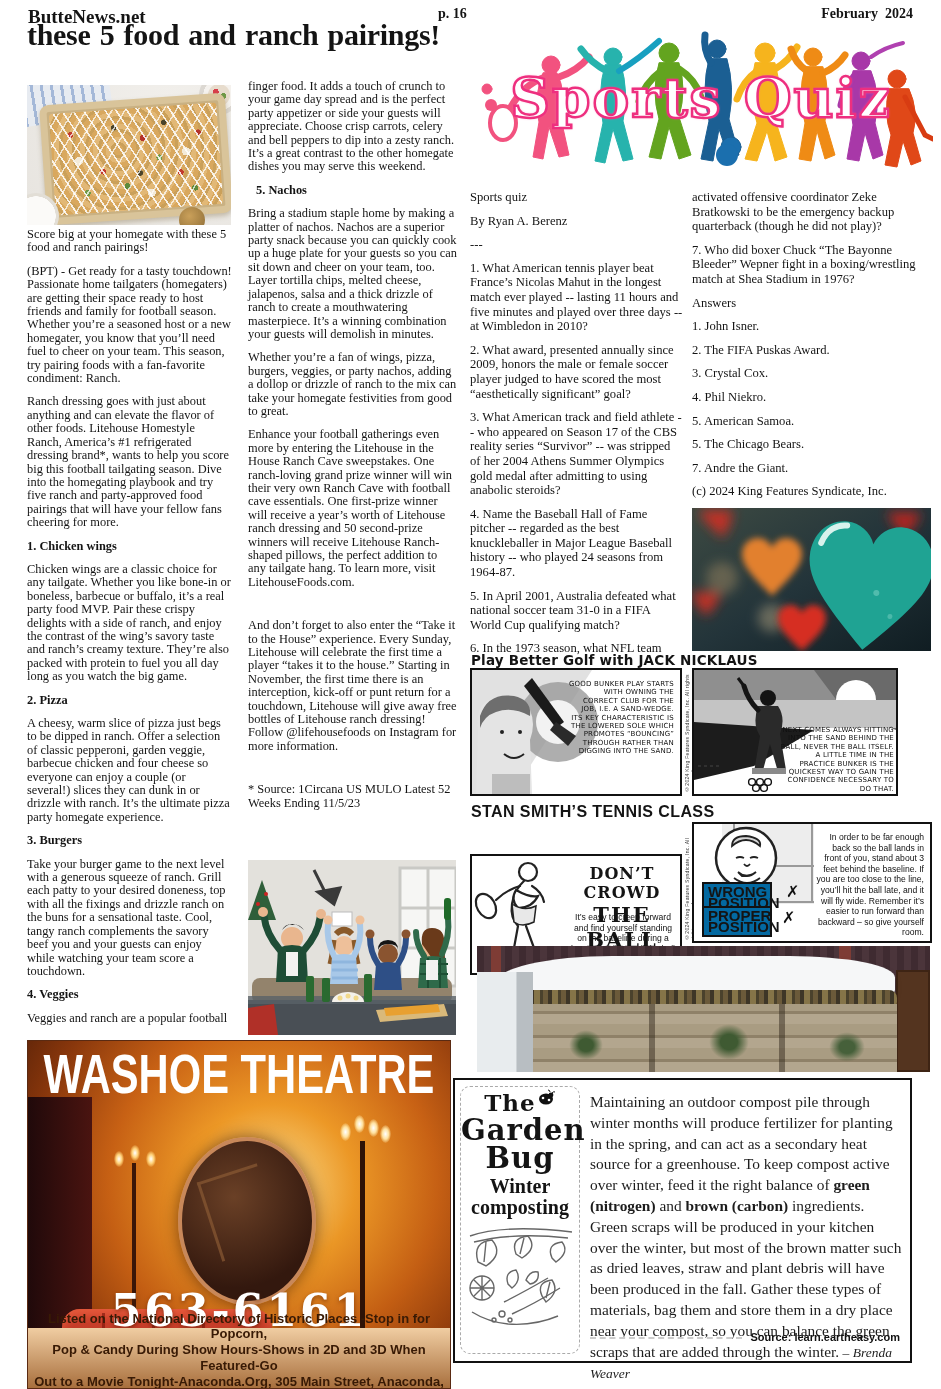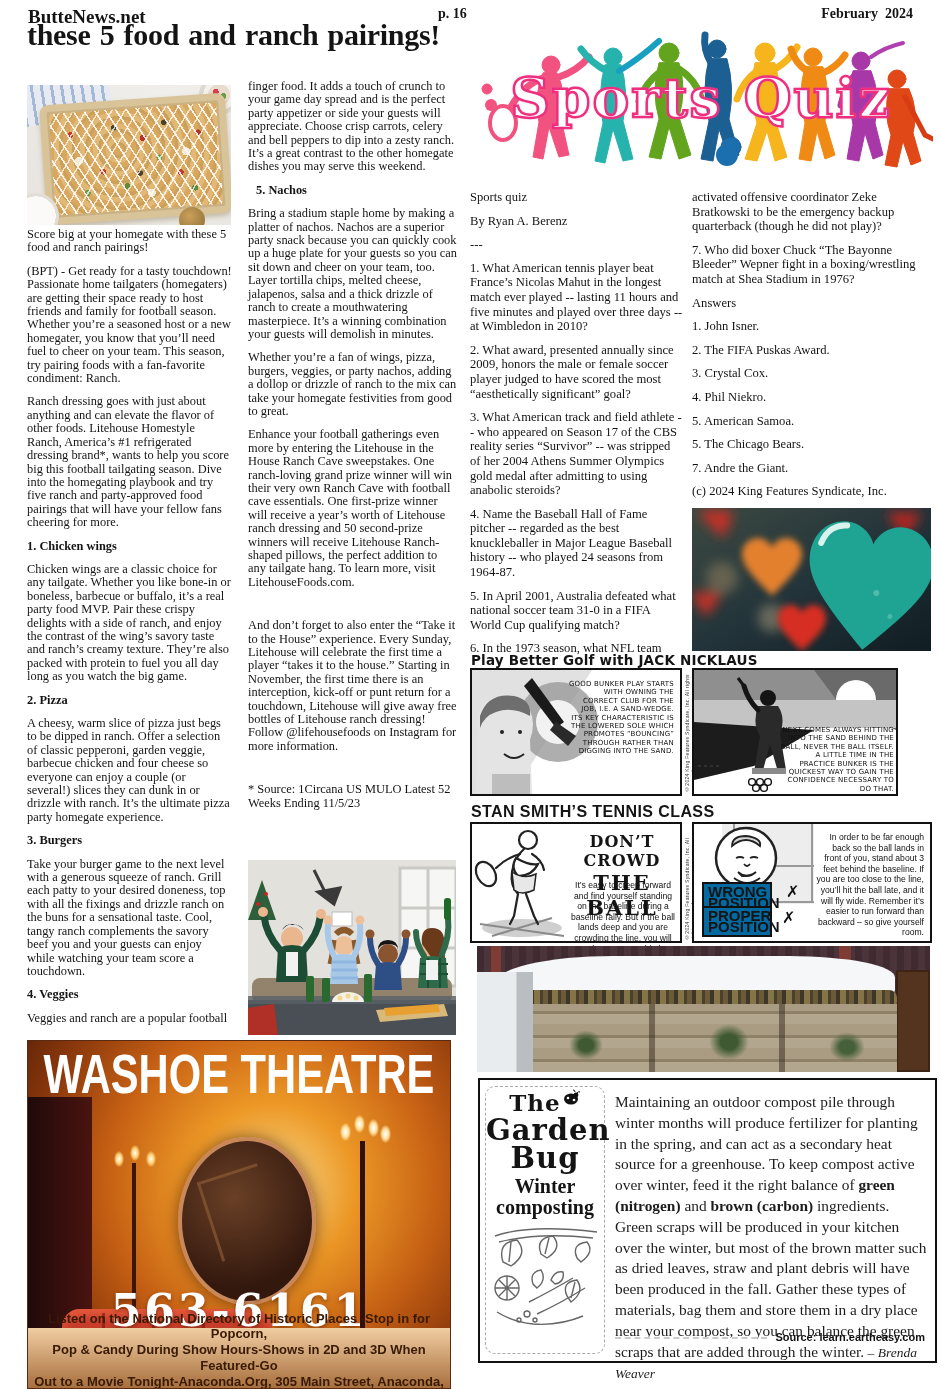--- a/index.html
+++ b/index.html
@@ -44,21 +44,21 @@
   .washoe-title{position:absolute;left:0;top:2px;width:100%;text-align:center;color:#fff;
       font-family:"Liberation Sans",sans-serif;font-weight:bold;font-size:43px;
       transform:scale(.97,1.28);transform-origin:center top;letter-spacing:0;}
   .washoe-phone{position:absolute;left:0;top:244px;width:100%;text-align:center;color:#fff;
       font-family:"DejaVu Serif",serif;font-weight:bold;font-size:44px;letter-spacing:3px;text-shadow:0 2px 4px rgba(90,30,0,.6);}
   .washoe-band{position:absolute;left:0;bottom:0;width:100%;height:60px;
       background:linear-gradient(#f0cda2,#a86f3d);display:flex;flex-direction:column;justify-content:center;}
   .washoe-band p{margin:0;text-align:center;font-family:"Liberation Sans",sans-serif;font-weight:bold;
       font-size:13px;line-height:15.8px;color:#381a05;}
   
-  #garden{position:absolute;left:478px;top:1078px;width:459px;height:285px;border:2px solid #111;box-sizing:border-box;background:#fff;}
+  #garden{position:absolute;left:453px;top:1078px;width:459px;height:285px;border:2px solid #111;box-sizing:border-box;background:#fff;}
   .gdoodle{position:absolute;left:5px;top:6px;width:118px;height:266px;border:1px dashed #aaa;border-radius:10px;text-align:center;}
   .g-the{font-family:"DejaVu Serif",serif;font-weight:bold;font-size:23px;letter-spacing:1px;margin-top:2px;}
   .g-big{font-family:"DejaVu Serif",serif;font-weight:bold;font-size:29px;line-height:28px;letter-spacing:1px;}
   .g-sub{font-family:"Liberation Serif",serif;font-weight:bold;font-size:20px;line-height:21px;margin-top:4px;}
   .gtext{position:absolute;left:135px;top:12px;width:312px;font-size:15.4px;line-height:20.8px;color:#1c1c1c;}
   .gtext .b{font-weight:bold;}
   .gtext .i{font-style:italic;font-size:13.5px;}
   .gsrcrow{position:absolute;left:135px;right:10px;bottom:18px;display:flex;align-items:flex-end;}
   .gdash{flex:1;border-top:2px dashed #ccc;margin-right:8px;margin-bottom:4px;}
   .gsrc{font-family:"Liberation Sans",sans-serif;font-weight:bold;font-size:11px;color:#111;}
@@ -302,21 +302,21 @@
           <circle cx="74" cy="112" r="3.4"></circle>
         <circle cx="62" cy="118" r="3.4"></circle>
           <circle cx="70" cy="118" r="3.4"></circle>
       </g>
       <path d="M4 96 L28 96" stroke="#444" stroke-width="1" stroke-dasharray="3 3"></path>
     </svg>
     <div class="golftxt" style="left:86px;top:56px;width:114px;">NEXT COMES ALWAYS HITTING INTO THE SAND BEHIND THE BALL, NEVER THE BALL ITSELF. A LITTLE TIME IN THE PRACTICE BUNKER IS THE QUICKEST WAY TO GAIN THE CONFIDENCE NECESSARY TO DO THAT.</div>
   </div>
 
   <div class="abs comic-title-tennis" style="left:471px;top:803px;">STAN SMITH’S TENNIS CLASS</div>
-  <div class="panel" style="left:470px;top:822px;width:212px;height:121px;">
+  <div class="panel" style="left:470px;top:854px;width:212px;height:121px;">
     <svg width="96" height="117" viewBox="0 0 96 117">
       <ellipse cx="50" cy="104" rx="40" ry="9" fill="#cfcfcf"></ellipse>
       <path d="M8 100 L92 112 M20 112 L80 94" stroke="#8a8a8a" stroke-width="2"></path>
       <g fill="none" stroke="#222" stroke-width="2.2" stroke-linecap="round">
         <circle cx="56" cy="16" r="9" fill="#fff"></circle>
         <path d="M52 25 Q42 34 40 48 Q38 62 46 70 L42 92 M54 70 L62 92 M42 92 L38 100 M62 92 L66 100"></path>
         <path d="M48 30 Q34 34 24 44"></path>
         <path d="M60 30 Q70 36 72 46"></path>
         <ellipse cx="14" cy="50" rx="9" ry="13" transform="rotate(-30 14 50)"></ellipse>
         <path d="M44 34 Q58 42 66 40 Q60 52 46 52 Q38 44 44 34 Z" fill="#fff"></path>

